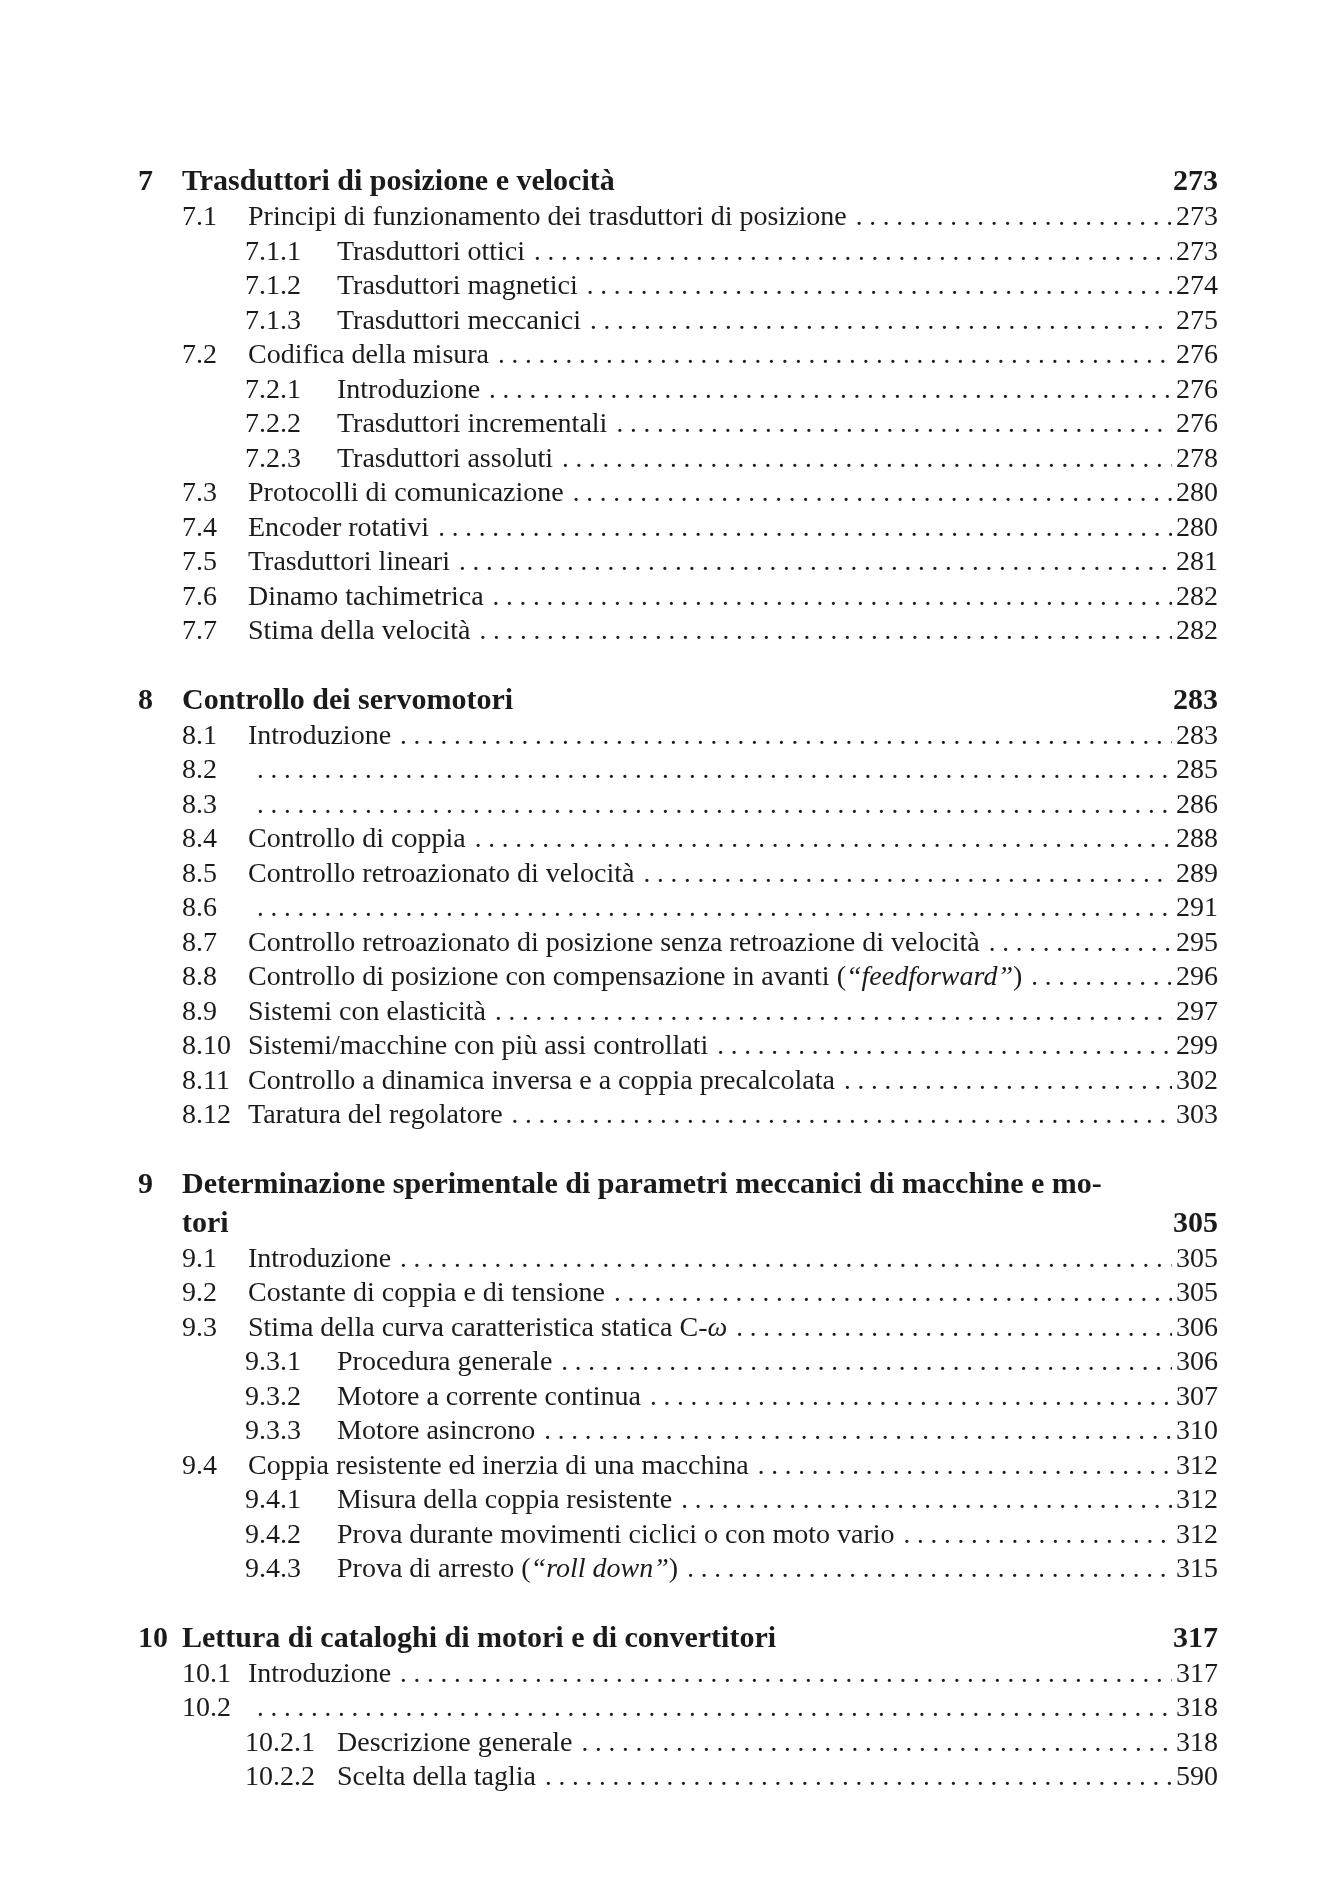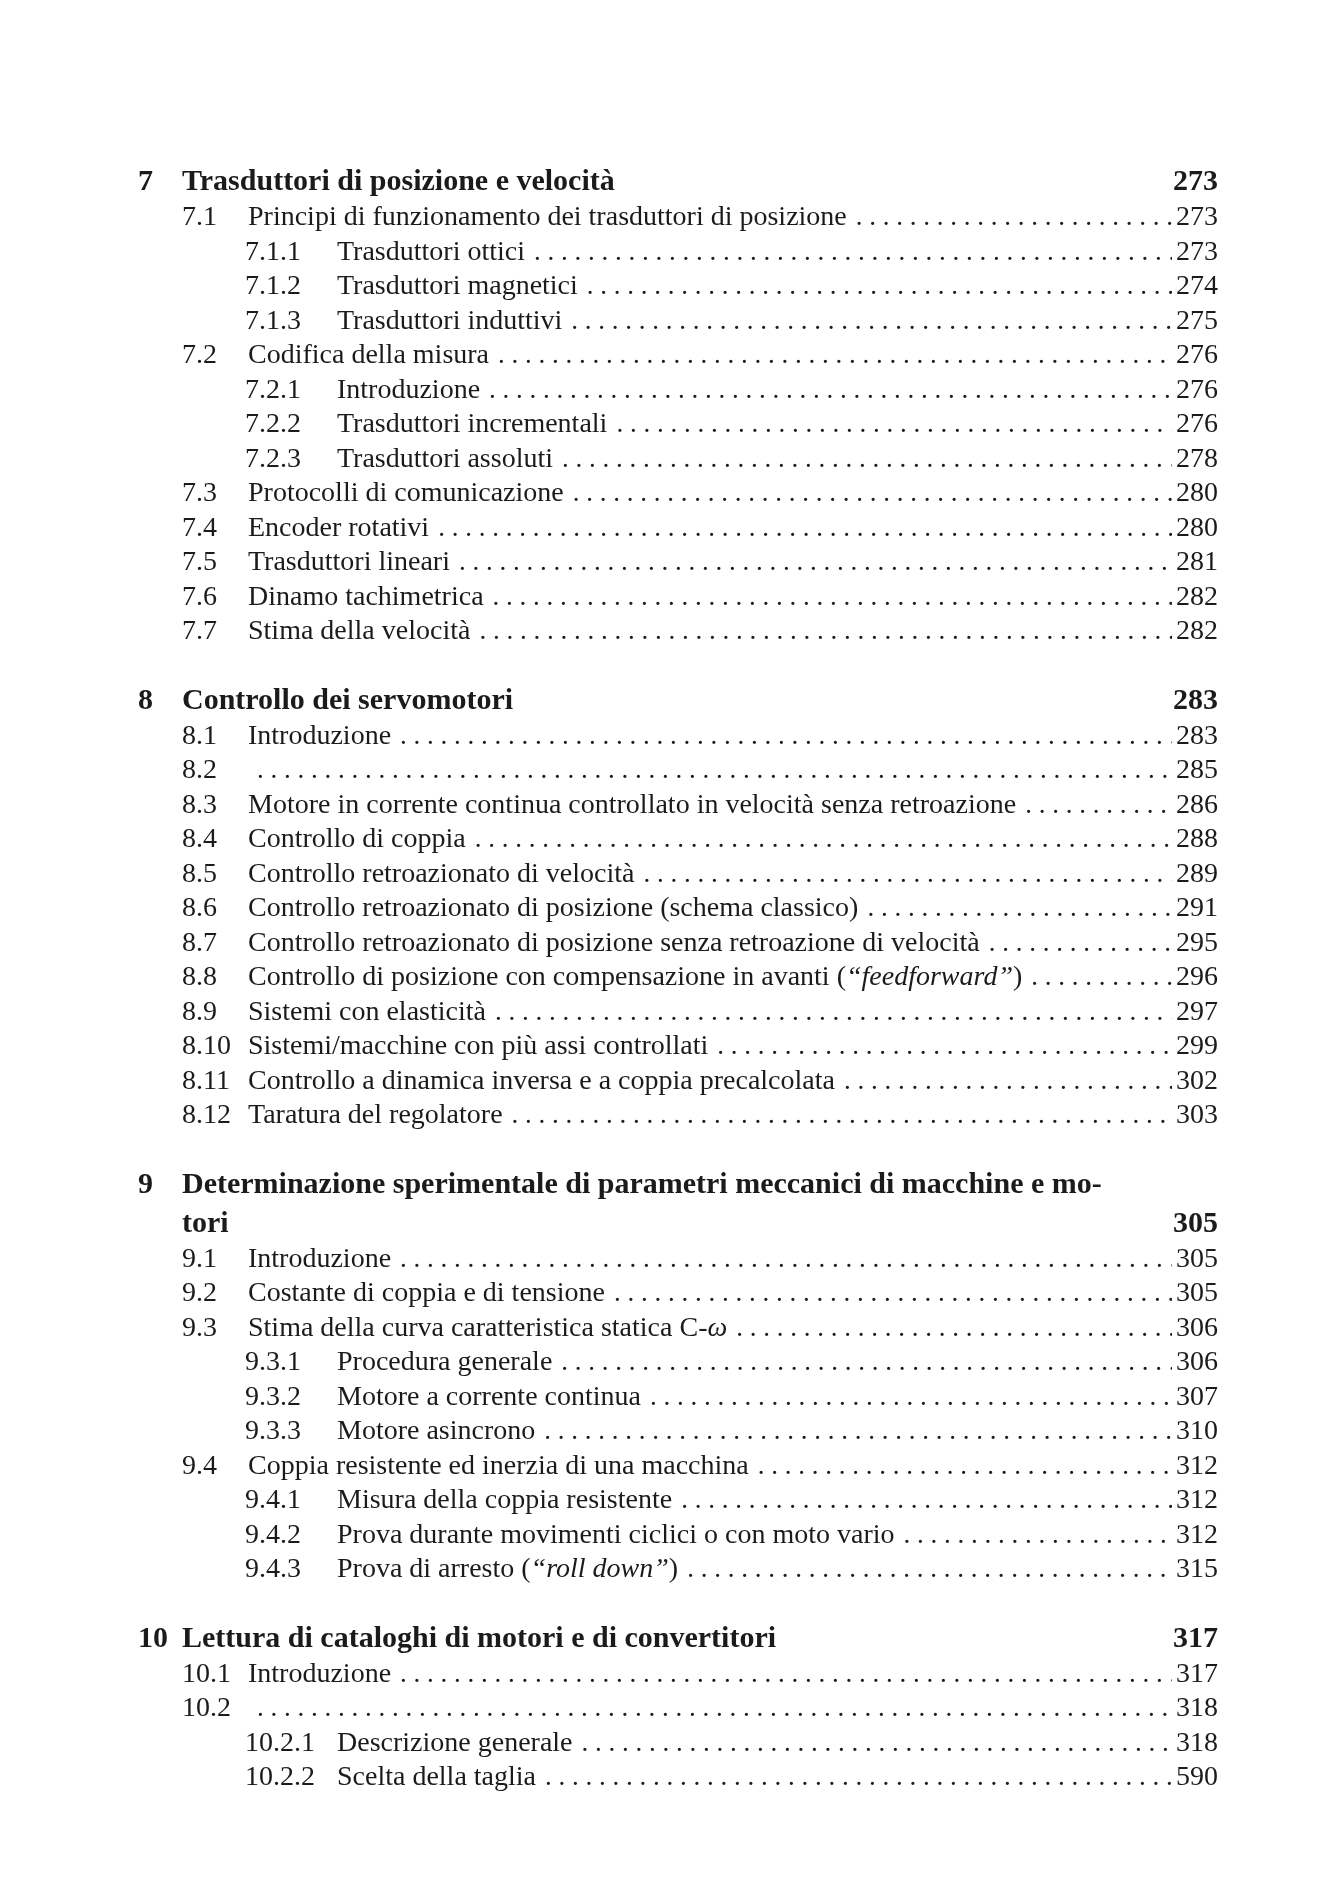--- a/index.html
+++ b/index.html
@@ -83,21 +83,21 @@
         <span class="page">273</span>
       </div>
       <div class="entry subsection">
         <span class="num">7.1.2</span>
         <span class="title"><span>Trasduttori magnetici</span></span>
         <span class="leader">. . . . . . . . . . . . . . . . . . . . . . . . . . . . . . . . . . . . . . . . . . . . . . . . . . . . . . . . . . . . . . . . . . . . . . . . . . . . . . . . . . . . . . . . . .</span>
         <span class="page">274</span>
       </div>
       <div class="entry subsection">
         <span class="num">7.1.3</span>
-        <span class="title"><span>Trasduttori induttivi</span></span>
+        <span class="title"><span>Trasduttori meccanici</span></span>
         <span class="leader">. . . . . . . . . . . . . . . . . . . . . . . . . . . . . . . . . . . . . . . . . . . . . . . . . . . . . . . . . . . . . . . . . . . . . . . . . . . . . . . . . . . . . . . . . .</span>
         <span class="page">275</span>
       </div>
       <div class="entry section">
         <span class="num">7.2</span>
         <span class="title"><span>Codifica della misura</span></span>
         <span class="leader">. . . . . . . . . . . . . . . . . . . . . . . . . . . . . . . . . . . . . . . . . . . . . . . . . . . . . . . . . . . . . . . . . . . . . . . . . . . . . . . . . . . . . . . . . .</span>
         <span class="page">276</span>
       </div>
       <div class="entry subsection">
@@ -162,39 +162,37 @@
         <span class="leader">. . . . . . . . . . . . . . . . . . . . . . . . . . . . . . . . . . . . . . . . . . . . . . . . . . . . . . . . . . . . . . . . . . . . . . . . . . . . . . . . . . . . . . . . . .</span>
         <span class="page">283</span>
       </div>
       <div class="entry section">
         <span class="num">8.2</span>
         <span class="leader">. . . . . . . . . . . . . . . . . . . . . . . . . . . . . . . . . . . . . . . . . . . . . . . . . . . . . . . . . . . . . . . . . . . . . . . . . . . . . . . . . . . . . . . . . .</span>
         <span class="page">285</span>
       </div>
       <div class="entry section">
         <span class="num">8.3</span>
-        <span class="title"><span>Motore in corrente continua controllato in velocità senza retroazione</span></span>
         <span class="leader">. . . . . . . . . . . . . . . . . . . . . . . . . . . . . . . . . . . . . . . . . . . . . . . . . . . . . . . . . . . . . . . . . . . . . . . . . . . . . . . . . . . . . . . . . .</span>
         <span class="page">286</span>
       </div>
       <div class="entry section">
         <span class="num">8.4</span>
         <span class="title"><span>Controllo di coppia</span></span>
         <span class="leader">. . . . . . . . . . . . . . . . . . . . . . . . . . . . . . . . . . . . . . . . . . . . . . . . . . . . . . . . . . . . . . . . . . . . . . . . . . . . . . . . . . . . . . . . . .</span>
         <span class="page">288</span>
       </div>
       <div class="entry section">
         <span class="num">8.5</span>
         <span class="title"><span>Controllo retroazionato di velocità</span></span>
         <span class="leader">. . . . . . . . . . . . . . . . . . . . . . . . . . . . . . . . . . . . . . . . . . . . . . . . . . . . . . . . . . . . . . . . . . . . . . . . . . . . . . . . . . . . . . . . . .</span>
         <span class="page">289</span>
       </div>
       <div class="entry section">
         <span class="num">8.6</span>
-        <span class="title"><span>Controllo retroazionato di posizione (schema classico)</span></span>
         <span class="leader">. . . . . . . . . . . . . . . . . . . . . . . . . . . . . . . . . . . . . . . . . . . . . . . . . . . . . . . . . . . . . . . . . . . . . . . . . . . . . . . . . . . . . . . . . .</span>
         <span class="page">291</span>
       </div>
       <div class="entry section">
         <span class="num">8.7</span>
         <span class="title"><span>Controllo retroazionato di posizione senza retroazione di velocità</span></span>
         <span class="leader">. . . . . . . . . . . . . . . . . . . . . . . . . . . . . . . . . . . . . . . . . . . . . . . . . . . . . . . . . . . . . . . . . . . . . . . . . . . . . . . . . . . . . . . . . .</span>
         <span class="page">295</span>
       </div>
       <div class="entry section">

